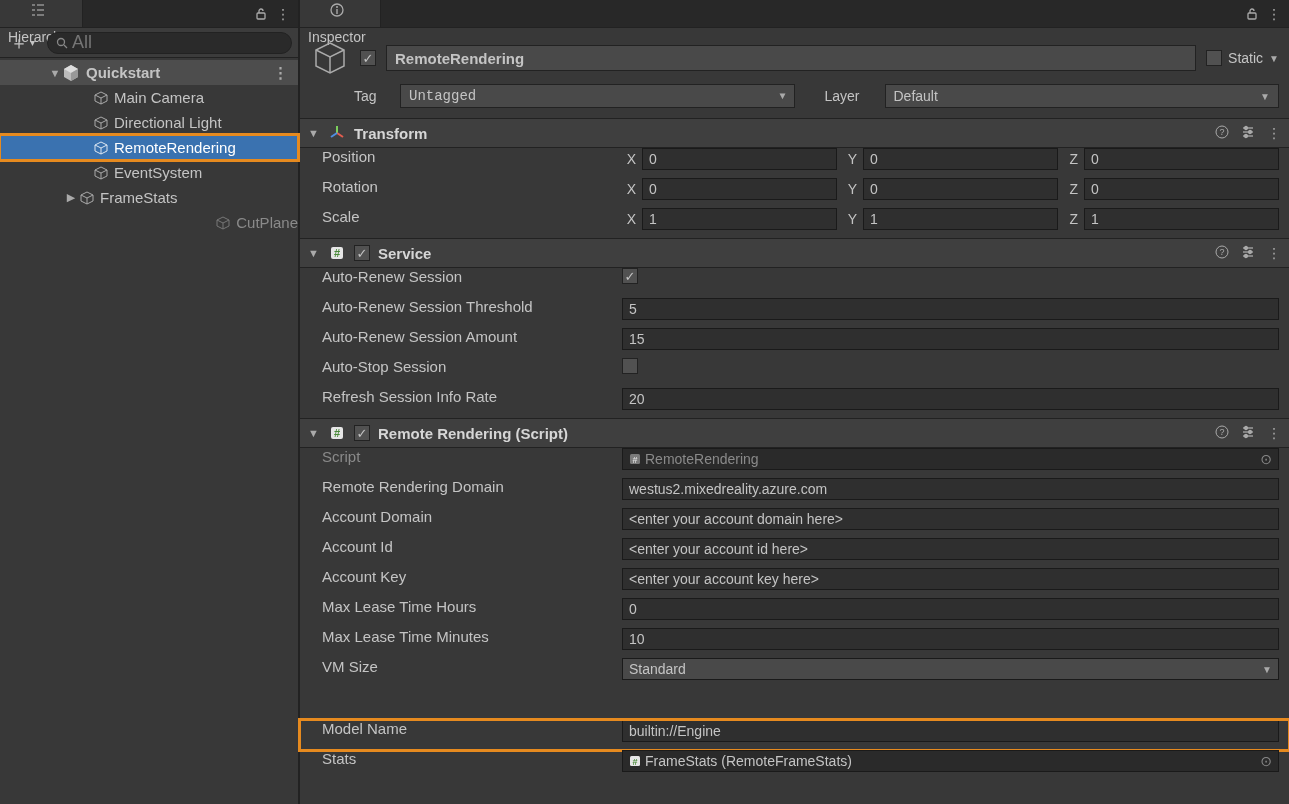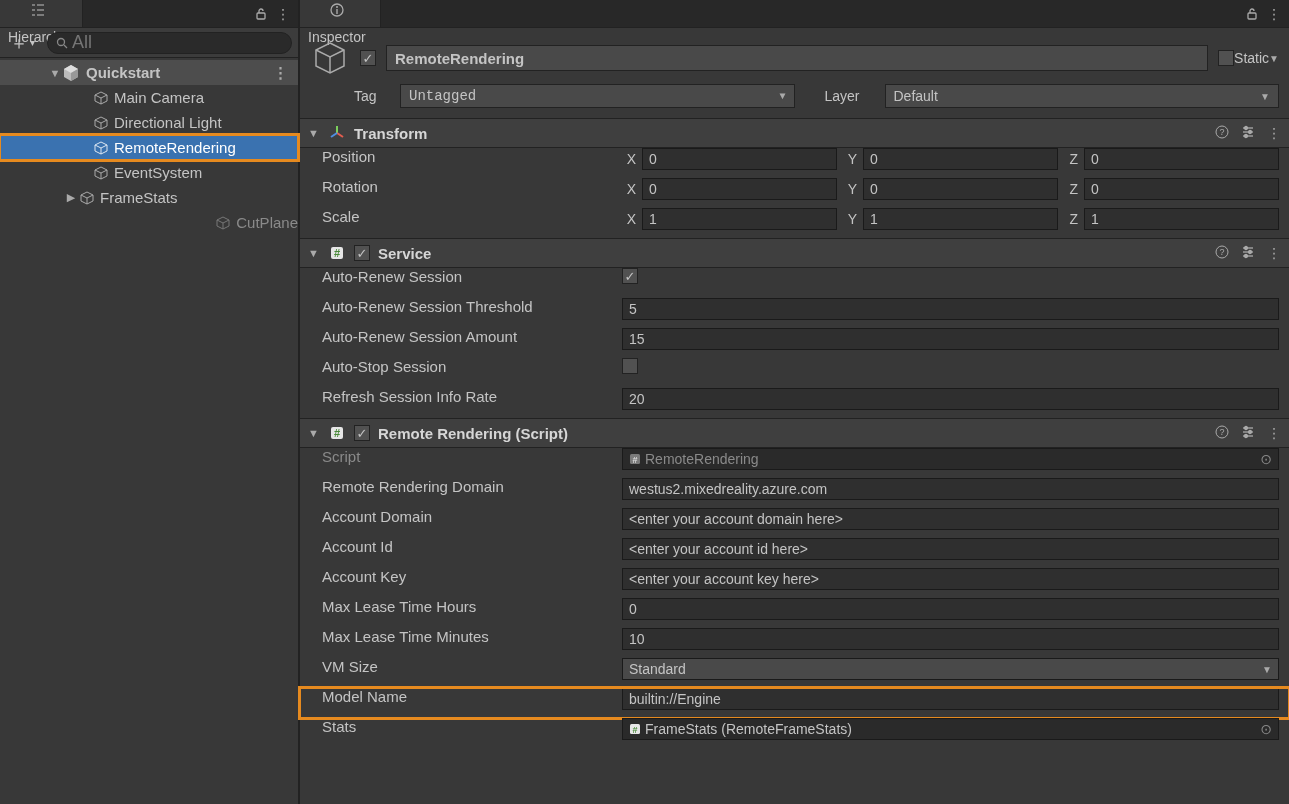--- a/index.html
+++ b/index.html
@@ -61,21 +61,21 @@
     display: flex; align-items: center; gap: 10px; padding: 10px 10px 6px 10px;
   }
   .big-cube {
     width: 40px; height: 40px; display:flex; align-items:center; justify-content:center;
   }
   .chk { width: 16px; height: 16px; background:#515151; border:1px solid #222; display:inline-flex; align-items:center; justify-content:center; }
   .chk.checked::after { content:"✓"; font-size:13px; color:#c4c4c4; }
   .name-input {
     flex: 1; height: 26px; background:#494949; border:1px solid #222; color:#c4c4c4; font-size:15px; font-weight:600; padding:0 8px;
   }
-  .static-group { display:flex; align-items:center; gap:0; }
+  .static-group { display:flex; align-items:center; gap:6px; }
   .static-label { color:#c4c4c4; font-size:14px; }
   .dd-caret { font-size:10px; color:#aaa; }
   .tag-layer-row { display:flex; align-items:center; gap:10px; padding: 0 10px 10px 54px; }
   .tag-layer-row .lbl { color:#c4c4c4; font-size:14px; min-width:36px; }
   .dropdown {
     background:#494949; border:1px solid #222; height:24px; display:flex; align-items:center;
     padding:0 8px; color:#c4c4c4; font-size:14px; justify-content:space-between;
   }
   .dropdown .dd-caret { margin-left:auto; }
   .dd-tag { flex:1;font-family:Liberation Mono, monospace; }
@@ -103,21 +103,21 @@
   .txt-input { flex:1; }
   .ref-field {
     flex:1; background:#2a2a2a; border:1px solid #1a1a1a; height:22px; color:#c4c4c4;
     display:flex; align-items:center; padding:0 6px; font-size:14px; justify-content:space-between;
   }
   .ref-field .picker { color:#888; }
   .ref-field.dim { color:#8a8a8a; }
   .dd-field {
     flex:1; background:#494949; border:1px solid #1a1a1a; height:22px; display:flex; align-items:center; padding:0 6px; justify-content:space-between;
   }
-  .highlight-row { outline:3px solid #e68a1f; outline-offset:-1px; }
+  .highlight-row { outline:3px solid #e68a1f; outline-offset:-1px;margin-top:32px; }
   svg { display:block; }
 </style>
 </head>
 <body>
 
 <div class="panel-left">
   <div class="tab-bar">
     <div class="tab">
       <span class="tab-icon">
         <svg width="14" height="14" viewBox="0 0 14 14">

